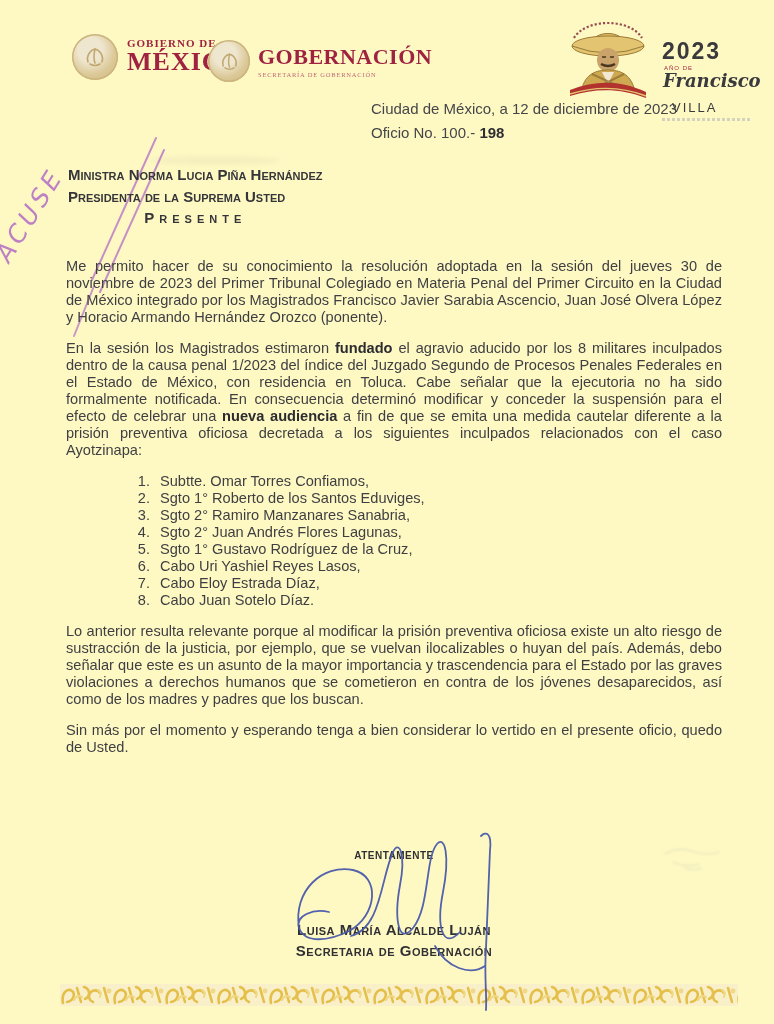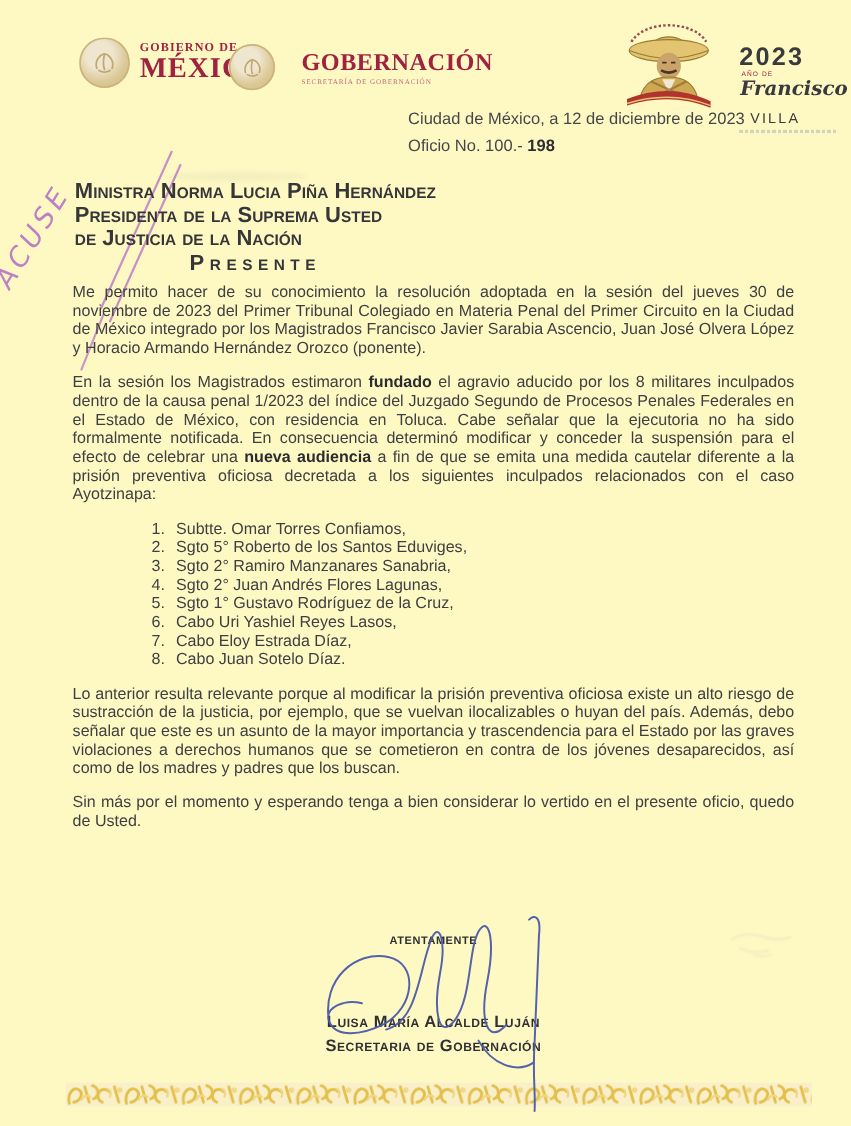--- a/index.html
+++ b/index.html
@@ -4,36 +4,36 @@
 <style>
   html,body { margin:0; padding:0; background:#e8e8e8; }
   .page {
     position:relative; width:774px; height:1024px; margin:0 auto;
     background:#fef9c3; overflow:hidden;
     font-family:"Liberation Sans", sans-serif; color:#3f3f43;
   }
 
   
   .logo-gobmx { position:absolute; left:72px; top:34px; display:flex; align-items:center; gap:9px; }
-  .logo-segob { position:absolute; left:208px; top:40px; display:flex; align-items:center; gap:24px;justify-content:space-between; }
+  .logo-segob { position:absolute; left:208px; top:40px; display:flex; align-items:center; gap:8px;justify-content:space-between; }
   .seal {
     border-radius:50%;
     background:radial-gradient(circle at 40% 35%, #efe6cf 0 30%, #dcc998 60%, #cdb67e 100%);
     box-shadow:inset 0 0 0 1.5px #cbb57c;
     display:flex; align-items:center; justify-content:center;
   }
   .seal svg { opacity:.8; }
   .gobmx-text { color:#9f2241; font-family:"Liberation Serif", serif; }
   .gobmx-line1 { font-size:11px; font-weight:bold; letter-spacing:1px; }
   .gobmx-line2 { font-size:26px; font-weight:bold; letter-spacing:1px; margin-top:-2px; }
   .segob-text { color:#9f2241; font-family:"Liberation Serif", serif; }
   .segob-title { font-size:22px; font-weight:bold; letter-spacing:.5px; }
   .segob-sub { font-size:6.5px; color:#c16a77; letter-spacing:.8px; filter:blur(.4px); margin-top:1px; }
 
-  .logo-villa { position:absolute; left:556px; top:12px; display:flex; align-items:flex-start; gap:12px; }
+  .logo-villa { position:absolute; left:556px; top:12px; display:flex; align-items:flex-start; gap:2px; }
   .villa-text { margin-top:28px; color:#3a3a3e; line-height:1; }
   .villa-year { font-size:23px; font-weight:bold; letter-spacing:2px; }
   .villa-small { font-size:6px; color:#9f2241; letter-spacing:1px; margin:2px 0 1px 2px; }
   .villa-script { font-family:"DejaVu Serif", serif; font-style:italic; font-size:18px; font-weight:bold; margin-left:1px; }
   .villa-caps { font-size:13px; font-weight:normal; letter-spacing:2px; margin:11px 0 0 10px; }
   .villa-foot { margin-top:4px; height:3px; width:90px;
     background:repeating-linear-gradient(90deg,#b9b9b9 0 3px, transparent 3px 5px); opacity:.6; }
 
   
   .dateline { position:absolute; left:371px; top:100px; font-size:15px; color:#46464a; }
@@ -45,21 +45,21 @@
     position:absolute; left:14px; top:238px;
     transform:rotate(-58deg); transform-origin:left bottom;
     font-family:"DejaVu Sans", sans-serif; font-style:italic;
     font-size:25px; letter-spacing:4px; color:#b36cc6; opacity:.85;
   }
   .acuse-slashes { position:absolute; left:60px; top:128px; }
 
   
   .recipient {
     position:absolute; left:68px; top:164px;
-    font-size:20px; font-weight:bold; font-variant:small-caps;
+    font-size:15px; font-weight:bold; font-variant:small-caps;
     color:#36363a; line-height:21.5px;
   }
   .recipient .presente { letter-spacing:5px;text-align:center; }
 
   
   .body-text {
     position:absolute; left:66px; top:258px; width:656px;
     font-size:14.6px; line-height:17px; text-align:justify; color:#3f3f43;
   }
   .body-text p { margin:0 0 14px 0; }
@@ -150,30 +150,29 @@
   <svg class="acuse-slashes" width="120" height="215" viewBox="0 0 120 215">
     <path d="M96,10 L32,152" stroke="#b36cc6" stroke-width="2" opacity=".75" fill="none" stroke-linecap="round"></path>
     <path d="M104,22 L40,164" stroke="#b36cc6" stroke-width="2" opacity=".75" fill="none" stroke-linecap="round"></path>
     <path d="M34,158 L14,208" stroke="#b36cc6" stroke-width="2" opacity=".7" fill="none" stroke-linecap="round"></path>
   </svg>
   <div class="smudge-top"></div>
 
   <div class="recipient">
     <div>Ministra Norma Lucia Piña Hernández</div>
     <div>Presidenta de la Suprema Usted</div>
-    <div>de Justicia de la Nación</div>
     <div class="presente">Presente</div>
   </div>
 
   <div class="body-text">
     <p>Me permito hacer de su conocimiento la resolución adoptada en la sesión del jueves 30 de noviembre de 2023 del Primer Tribunal Colegiado en Materia Penal del Primer Circuito en la Ciudad de México integrado por los Magistrados Francisco Javier Sarabia Ascencio, Juan José Olvera López y Horacio Armando Hernández Orozco (ponente).</p>
     <p><span>En la sesión los Magistrados estimaron </span><b>fundado</b><span> el agravio aducido por los 8 militares inculpados dentro de la causa penal 1/2023 del índice del Juzgado Segundo de Procesos Penales Federales en el Estado de México, con residencia en Toluca. Cabe señalar que la ejecutoria no ha sido formalmente notificada. En consecuencia determinó modificar y conceder la suspensión para el efecto de celebrar una </span><b>nueva audiencia</b><span> a fin de que se emita una medida cautelar diferente a la prisión preventiva oficiosa decretada a los siguientes inculpados relacionados con el caso Ayotzinapa:</span></p>
     <ol class="inculpados">
       <li>Subtte. Omar Torres Confiamos,</li>
-      <li>Sgto 5° Roberto de los Santos Eduviges,</li>
+      <li>Sgto 1° Roberto de los Santos Eduviges,</li>
       <li>Sgto 2° Ramiro Manzanares Sanabria,</li>
       <li>Sgto 2° Juan Andrés Flores Lagunas,</li>
       <li>Sgto 1° Gustavo Rodríguez de la Cruz,</li>
       <li>Cabo Uri Yashiel Reyes Lasos,</li>
       <li>Cabo Eloy Estrada Díaz,</li>
       <li>Cabo Juan Sotelo Díaz.</li>
     </ol>
     <p>Lo anterior resulta relevante porque al modificar la prisión preventiva oficiosa existe un alto riesgo de sustracción de la justicia, por ejemplo, que se vuelvan ilocalizables o huyan del país. Además, debo señalar que este es un asunto de la mayor importancia y trascendencia para el Estado por las graves violaciones a derechos humanos que se cometieron en contra de los jóvenes desaparecidos, así como de los madres y padres que los buscan.</p>
     <p>Sin más por el momento y esperando tenga a bien considerar lo vertido en el presente oficio, quedo de Usted.</p>
   </div>

